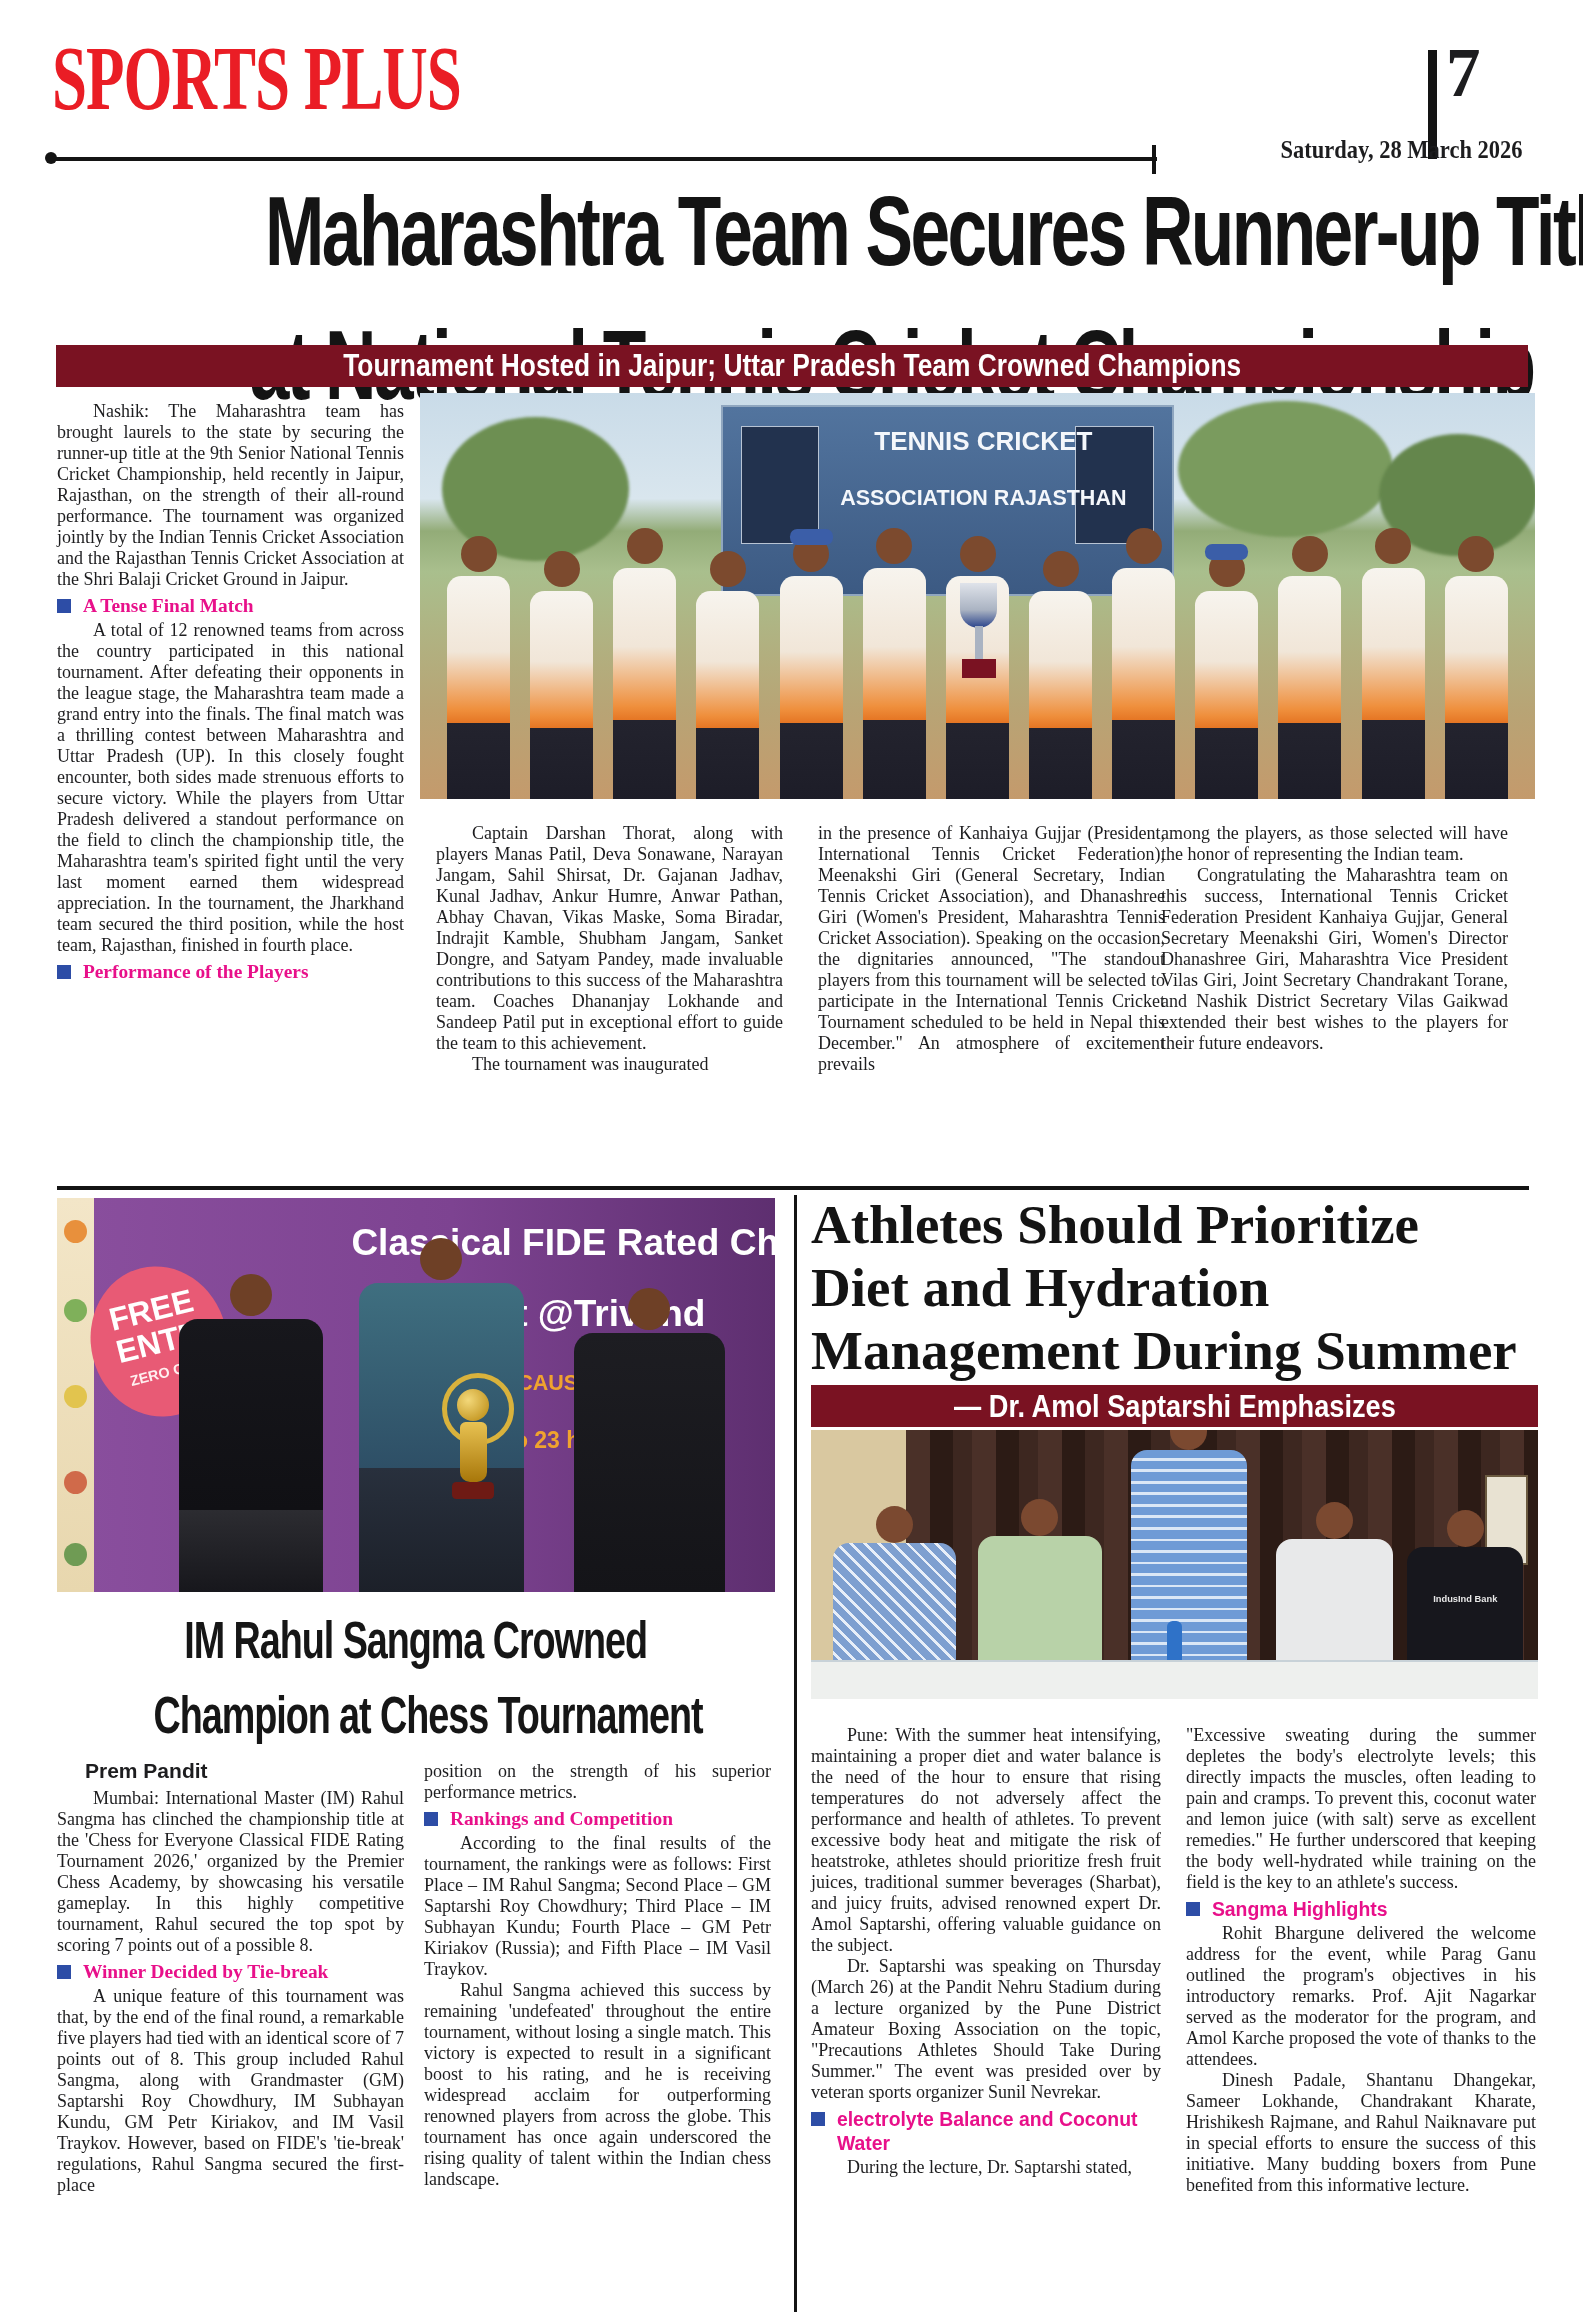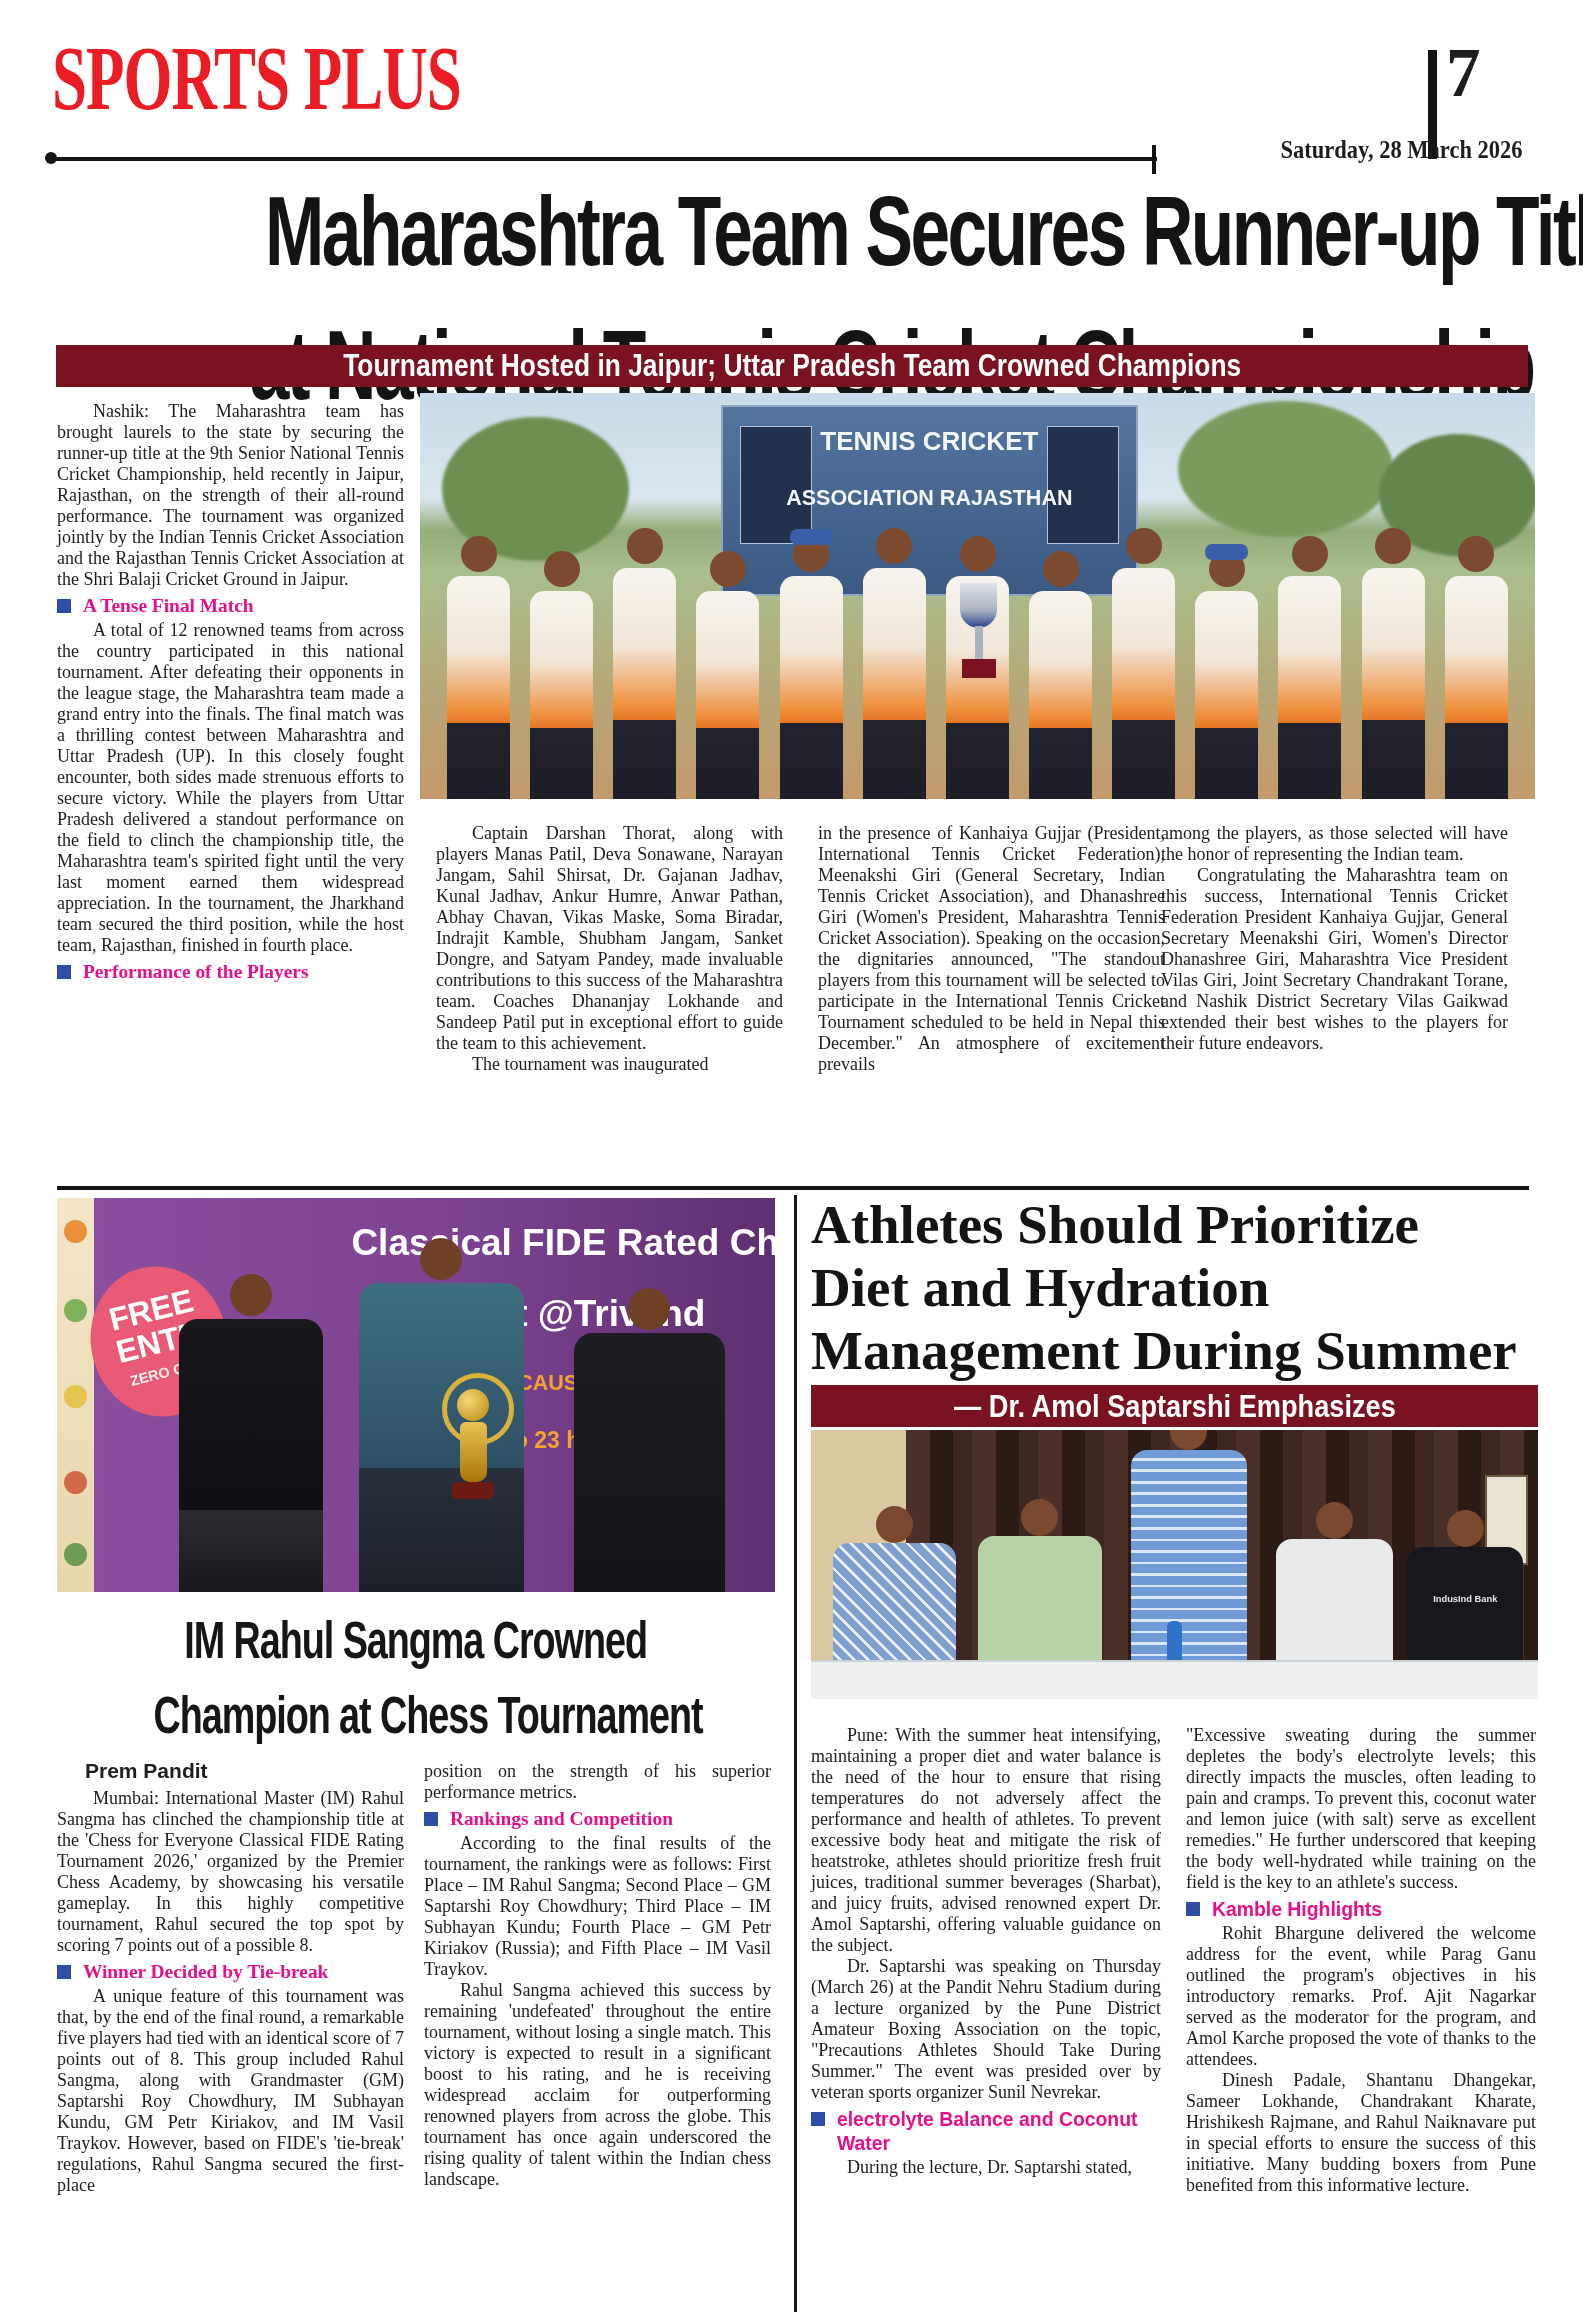--- a/index.html
+++ b/index.html
@@ -40,21 +40,21 @@
   #lead-col3{left:818px;top:823px;}
   #lead-col4{left:1161px;top:823px;}
   #lead-rule{left:57px;top:1186px;width:1472px;height:3.6px;background:#141414;}
   #section-divider{left:794px;top:1195px;width:2.9px;height:1117px;background:#141414;}
 
   
   #cricket-photo{left:420px;top:393px;width:1115px;height:406px;overflow:hidden;
       background:linear-gradient(180deg,#c9dbe8 0%,#d9e6ee 26%,#93ac78 34%,#a9bf8d 44%,#b8a475 78%,#c49a6c 100%);}
   #cricket-photo .tree{position:absolute;border-radius:50%;filter:blur(1.4px);}
   #cricket-board{position:absolute;left:27%;top:3%;width:37%;height:46%;
-      background:linear-gradient(180deg,#52749e 0%,#3c5a83 100%);border:2.2px solid #8fa6bf;}
+      background:linear-gradient(180deg,#52749e 0%,#3c5a83 100%);border:2.2px solid #8fa6bf;padding-left:36px;}
   #cricket-board .portrait{position:absolute;top:10%;width:17%;height:62%;background:#22324e;border:1.4px solid #b8c4d4;}
   #cricket-board .bd-text{position:absolute;width:100%;text-align:center;color:#f4f7fb;
       font-family:"Liberation Sans",sans-serif;font-weight:bold;}
   .players{position:absolute;left:0;bottom:0;width:100%;height:302px;display:flex;
       justify-content:space-around;align-items:flex-end;padding:0 17px;box-sizing:border-box;}
   .cplayer{width:63px;height:223px;border-radius:14.4px 14.4px 0 0;position:relative;flex:none;
       background:linear-gradient(180deg,#f7f4ee 0%,#f1e6d8 34%,#ef8f3c 60%,#e57523 66%,#23232e 66%,#1d1d28 100%);}
   .cplayer::before{content:"";position:absolute;top:-40px;left:13.6px;width:36px;height:36px;border-radius:50%;background:#7c4a2e;}
   .cplayer:nth-child(2n){height:208px;} .cplayer:nth-child(3n){height:231px;}
   .cplayer:nth-child(5n)::after{content:"";position:absolute;top:-47px;left:10px;width:43px;height:16px;border-radius:7.2px;background:#3b5ea8;}
@@ -280,20 +280,20 @@
       <span class="bullet"></span>
       <span class="stext">electrolyte Balance and Coconut Water</span>
     </div>
     <p>During the lecture, Dr. Saptarshi stated,</p>
   </div>
 
   <div class="col" id="health-col2">
     <p class="noindent">"Excessive sweating during the summer depletes the body's electrolyte levels; this directly impacts the muscles, often leading to pain and cramps. To prevent this, coconut water and lemon juice (with salt) serve as excellent remedies." He further underscored that keeping the body well-hydrated while training on the field is the key to an athlete's success.</p>
     <div class="subhead sans">
       <span class="bullet"></span>
-      <span class="stext">Kamble Highlights</span>
+      <span class="stext">Sangma Highlights</span>
     </div>
     <p>Rohit Bhargune delivered the welcome address for the event, while Parag Ganu outlined the program's objectives in his introductory remarks. Prof. Ajit Nagarkar served as the moderator for the program, and Amol Karche proposed the vote of thanks to the attendees.</p>
     <p>Dinesh Padale, Shantanu Dhangekar, Sameer Lokhande, Chandrakant Kharate, Hrishikesh Rajmane, and Rahul Naiknavare put in special efforts to ensure the success of this initiative. Many budding boxers from Pune benefited from this informative lecture.</p>
   </div>
 
 </div>
 
 
 </body></html>

